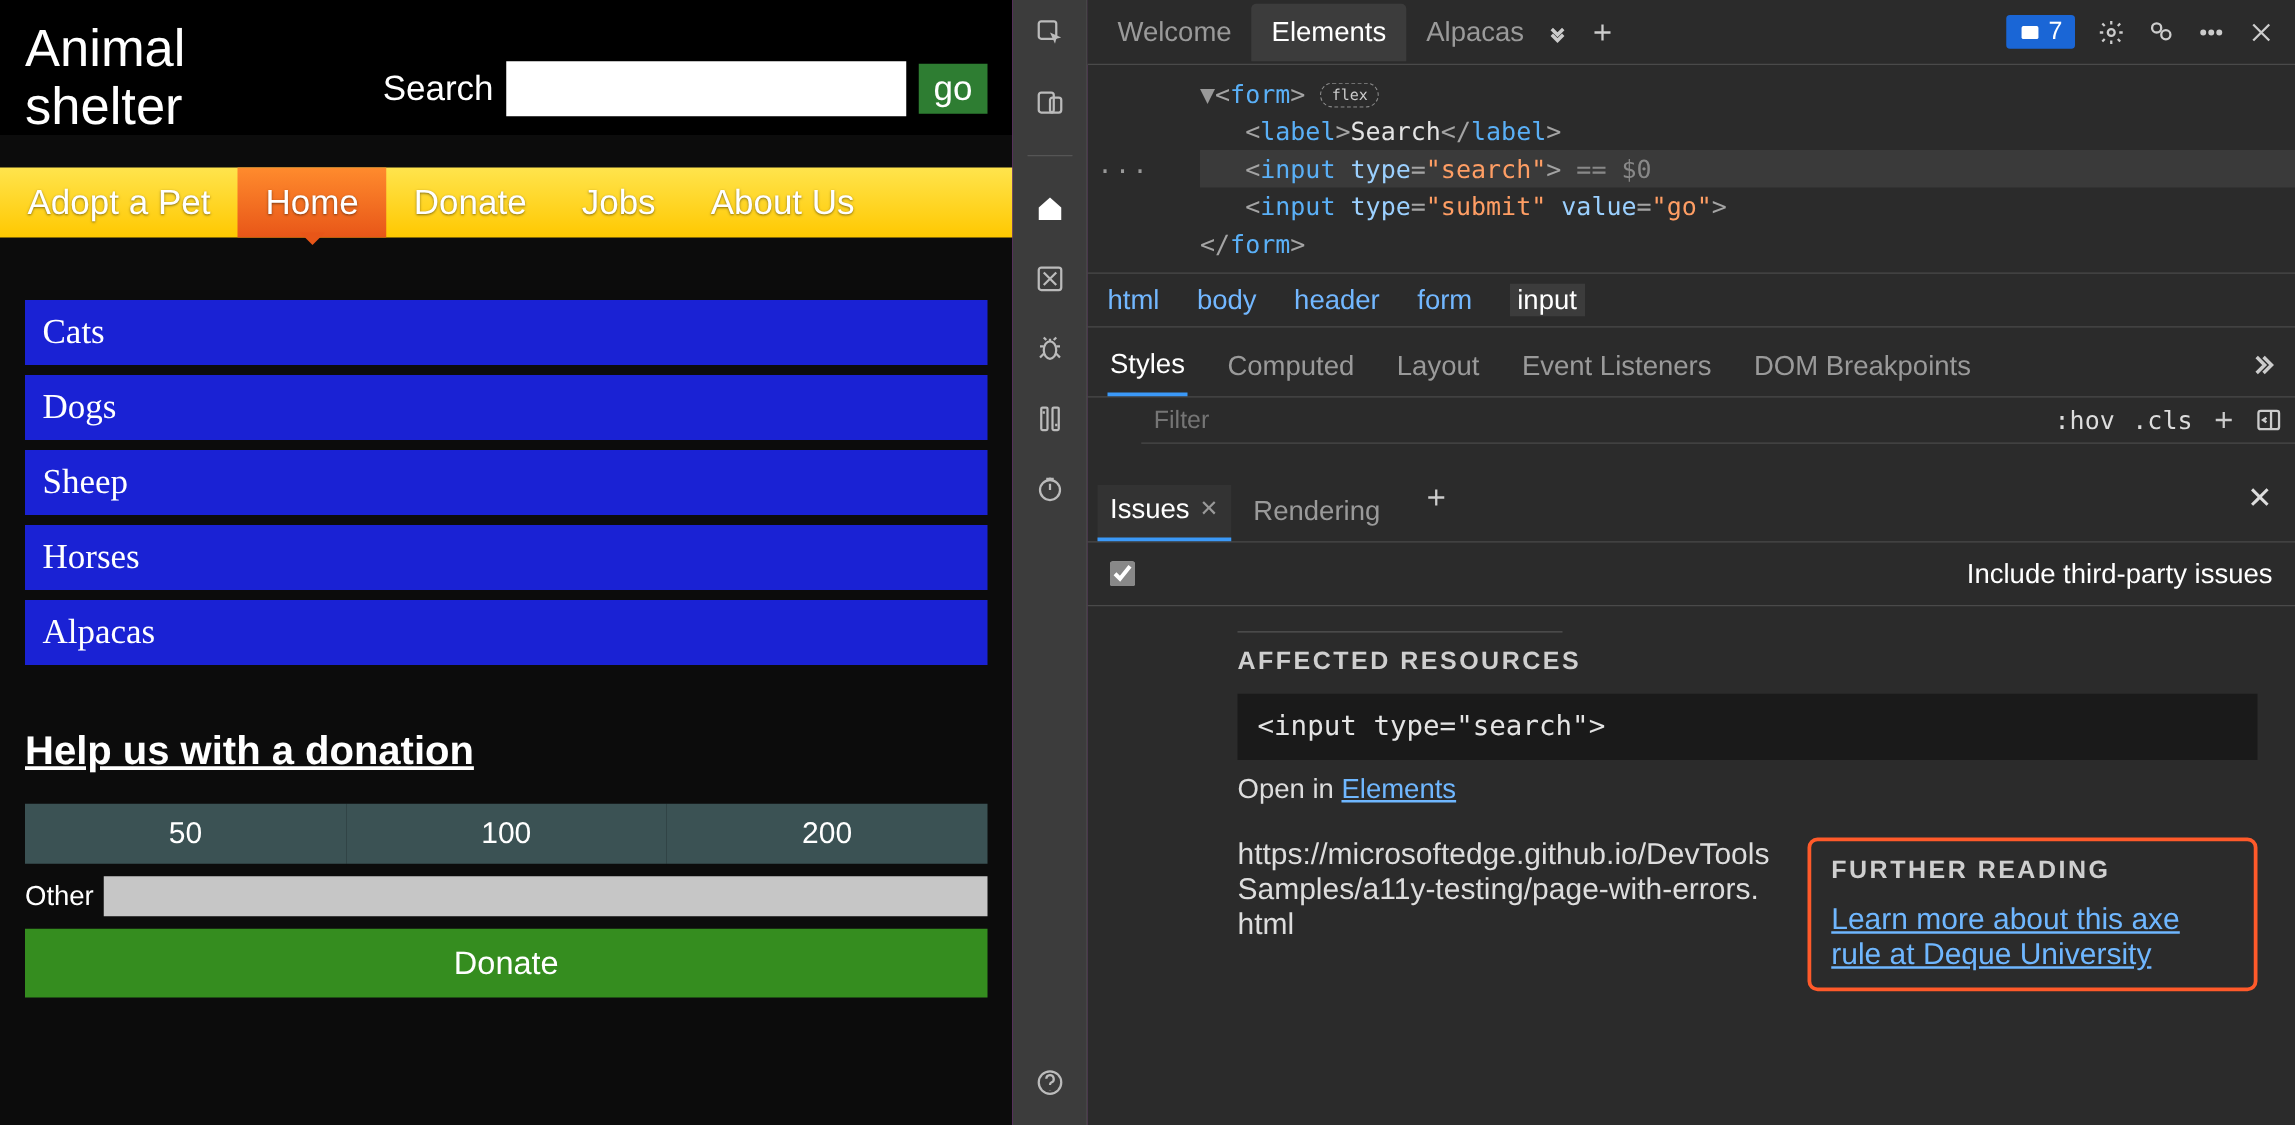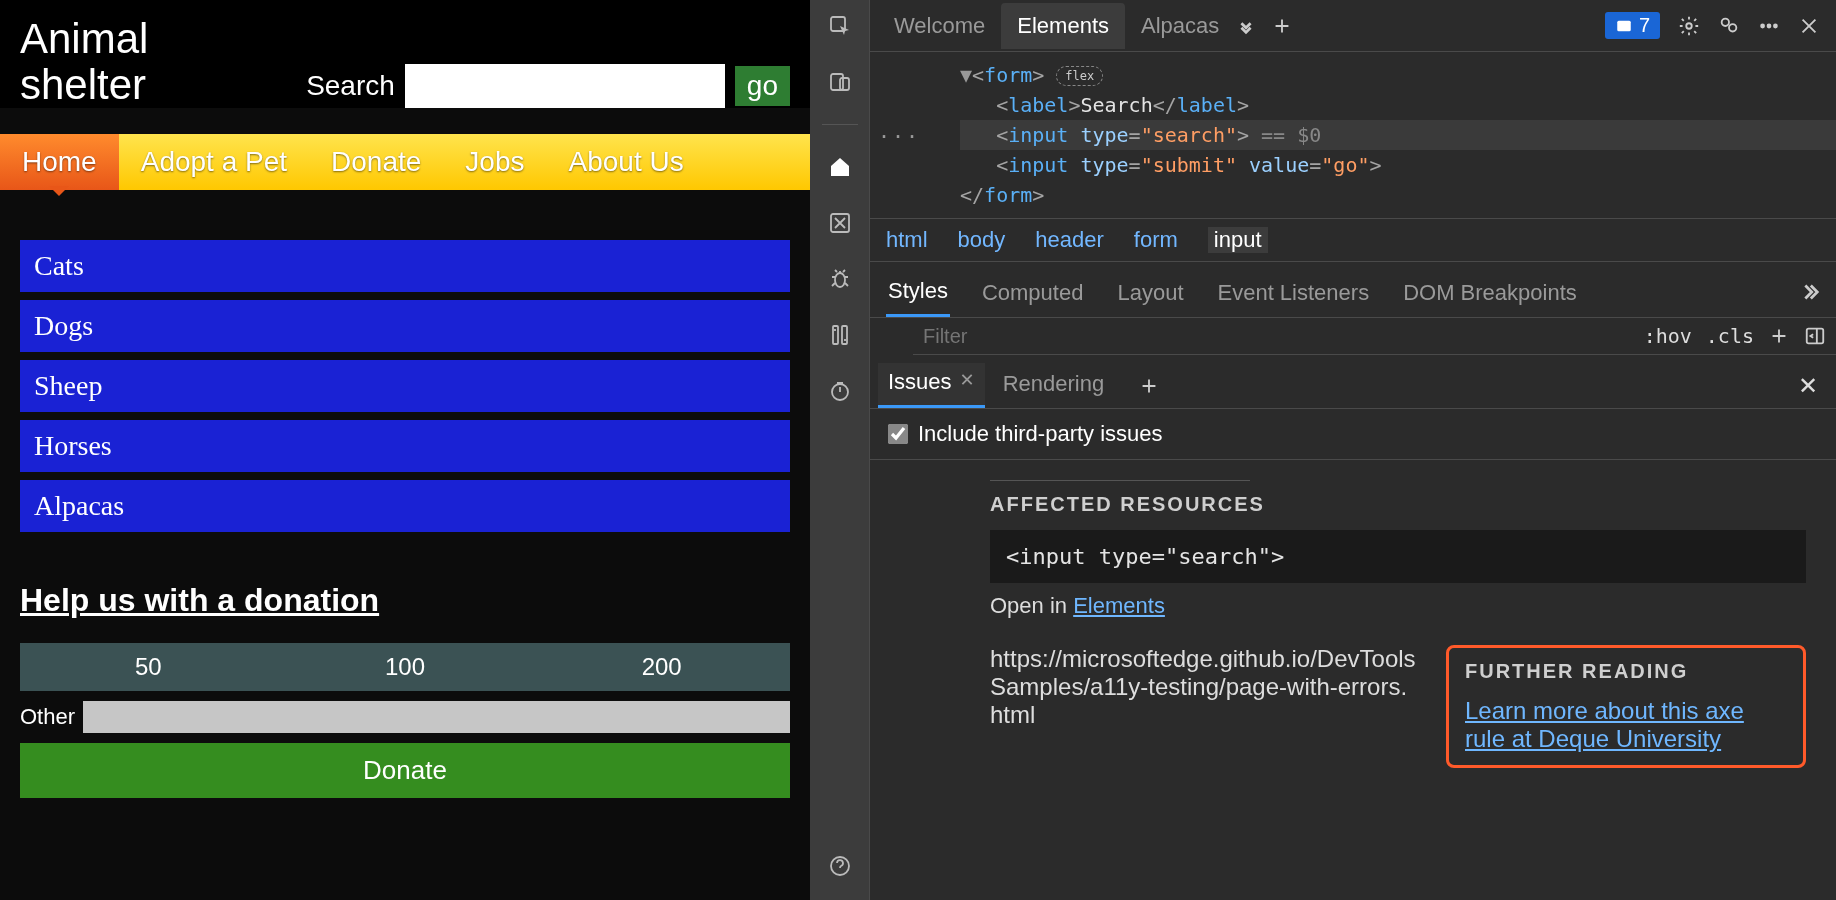--- a/index.html
+++ b/index.html
@@ -7,21 +7,21 @@
   font-family: "Segoe UI", Arial, sans-serif;
   background: #000;
   color: #fff;
   width: 1836px;
   height: 900px;
   overflow: hidden;
   display: flex;
 }
 .page-pane { width: 810px; height: 100%; background: #0c0c0c; }
 .devtools-pane { flex: 1; height: 100%; background: #d946ef; display: flex; }
-.page-header { background: #000; padding: 16px 20px 0 20px; display: flex; align-items: flex-end; gap: 30px; }
+.page-header { background: #000; padding: 16px 20px 0 20px; display: flex; align-items: center; gap: 30px; }
 .site-title { font-size: 42px; font-weight: 400; line-height: 1.1; }
 .search-wrap { display: flex; align-items: center; gap: 10px; margin-top: 18px; margin-left: auto; }
 .search-label { font-size: 28px; }
 .search-input { width: 320px; height: 44px; background: #fff; border: none; font-size: 20px; padding: 0 8px; }
 .go-btn { background: #2e7d32; color: #fff; border: none; font-size: 28px; padding: 4px 12px; cursor: pointer; }
 .nav-bar { background: linear-gradient(#ffe44d, #ffc800); display: flex; margin-top: 26px; }
 .nav-item { font-size: 28px; color: #fff; padding: 12px 22px; cursor: pointer; text-shadow: 0 1px 2px rgba(0,0,0,0.5); }
 .nav-item.active { background: linear-gradient(#ff8b2d, #e85618); position: relative; }
 .nav-item.active::after {
   content: ""; position: absolute; left: 50%; transform: translateX(-50%); bottom: -16px;
@@ -69,26 +69,26 @@
 .breadcrumb-item { color: #72b7ff; cursor: pointer; }
 .breadcrumb-item.active { color: #fff; background: #3c3c3c; padding: 0 6px; }
 .sub-tabs-row { display: flex; align-items: center; gap: 30px; padding: 10px 16px 0 16px; font-size: 22px; border-bottom: 1px solid #4a4a4a; }
 .sub-tab { color: #9a9a9a; padding: 6px 2px 10px 2px; cursor: pointer; }
 .sub-tab.active { color: #fff; border-bottom: 3px solid #3b99f8; }
 .chev-right { margin-left: auto; color: #ccc; cursor: pointer; }
 .filter-row { display: flex; align-items: center; padding: 6px 10px; border-bottom: 1px solid #4a4a4a; gap: 14px; margin-left: 43px; }
 .filter-input { flex: 1; background: transparent; border: none; color: #bbb; font-size: 20px; outline: none; }
 .filter-toggle { font-family: Menlo, Consolas, monospace; color: #ddd; font-size: 20px; cursor: pointer; }
 .drawer-tabs { display: flex; align-items: center; padding: 8px 8px 0 8px; border-bottom: 1px solid #4a4a4a; font-size: 22px; gap: 8px; }
-.drawer-tab { color: #9a9a9a; padding: 6px 10px 10px 10px; cursor: pointer; display: flex; align-items: flex-start; gap: 8px; }
+.drawer-tab { color: #9a9a9a; padding: 6px 10px 10px 10px; cursor: pointer; display: flex; align-items: center; gap: 8px; margin-top: 25px; }
 .drawer-tab.active { color: #fff; border-bottom: 3px solid #3b99f8; background: #333; }
 .drawer-x { color: #999; font-size: 18px; cursor: pointer; }
 .drawer-plus { color: #ccc; margin-left: 16px; cursor: pointer; }
 .drawer-close { margin-left: auto; color: #ddd; cursor: pointer; font-size: 24px; padding-right: 10px; }
-.third-party-row { display: flex; justify-content: flex-start; align-items: center; gap: 10px; padding: 12px 18px; font-size: 22px; border-bottom: 1px solid #4a4a4a; }
+.third-party-row { display: flex; justify-content: space-between; align-items: center; gap: 10px; padding: 12px 18px; font-size: 22px; border-bottom: 1px solid #4a4a4a; }
 .third-party-row input { width: 20px; height: 20px; accent-color: #888; }
 .issue-body { padding: 20px 30px 0 120px; font-size: 22px; color: #ddd; overflow: auto; flex: 1; }
 .issue-h { font-weight: bold; letter-spacing: 2px; font-size: 20px; color: #cfcfcf; margin-bottom: 14px; }
 .code-block { background: #1a1a1a; color: #e4e4e4; font-family: Menlo, Consolas, monospace; font-size: 22px; padding: 14px 16px; margin-bottom: 10px; }
 .open-in { font-size: 22px; margin-bottom: 26px; }
 .open-in a { color: #6fb7ff; text-decoration: underline; cursor: pointer; }
 .two-col { display: flex; gap: 30px; align-items: flex-start; }
 .col-left { flex: 1; }
 .req-url { font-size: 24px; word-break: break-all; }
 .further-box { border: 3px solid #ff5a2a; border-radius: 8px; padding: 12px 16px; width: 360px; }
@@ -102,22 +102,22 @@
   <div class="page-header">
     <div class="site-title">Animal shelter</div>
     <div class="search-wrap">
       <span class="search-label">Search</span>
       <input class="search-input" type="search" style="">
       <button class="go-btn">go</button>
     </div>
   </div>
 
   <div class="nav-bar">
+    <div class="nav-item">Adopt a Pet</div>
     <div class="nav-item active">Home</div>
-    <div class="nav-item">Adopt a Pet</div>
     <div class="nav-item">Donate</div>
     <div class="nav-item">Jobs</div>
     <div class="nav-item">About Us</div>
   </div>
 
   <div class="content">
     <div class="animal-list">
       <div class="animal-item">Cats</div>
       <div class="animal-item">Dogs</div>
       <div class="animal-item">Sheep</div>

